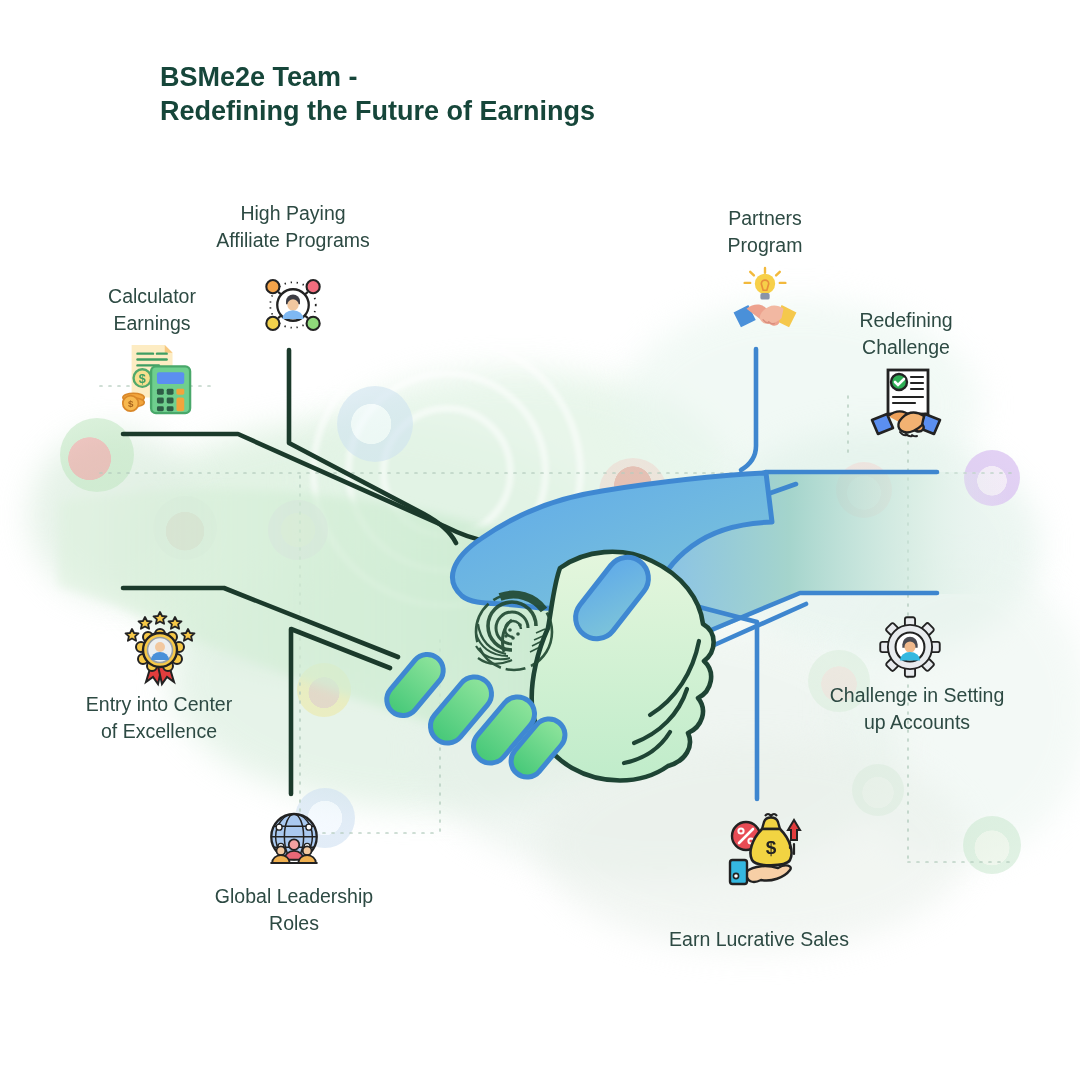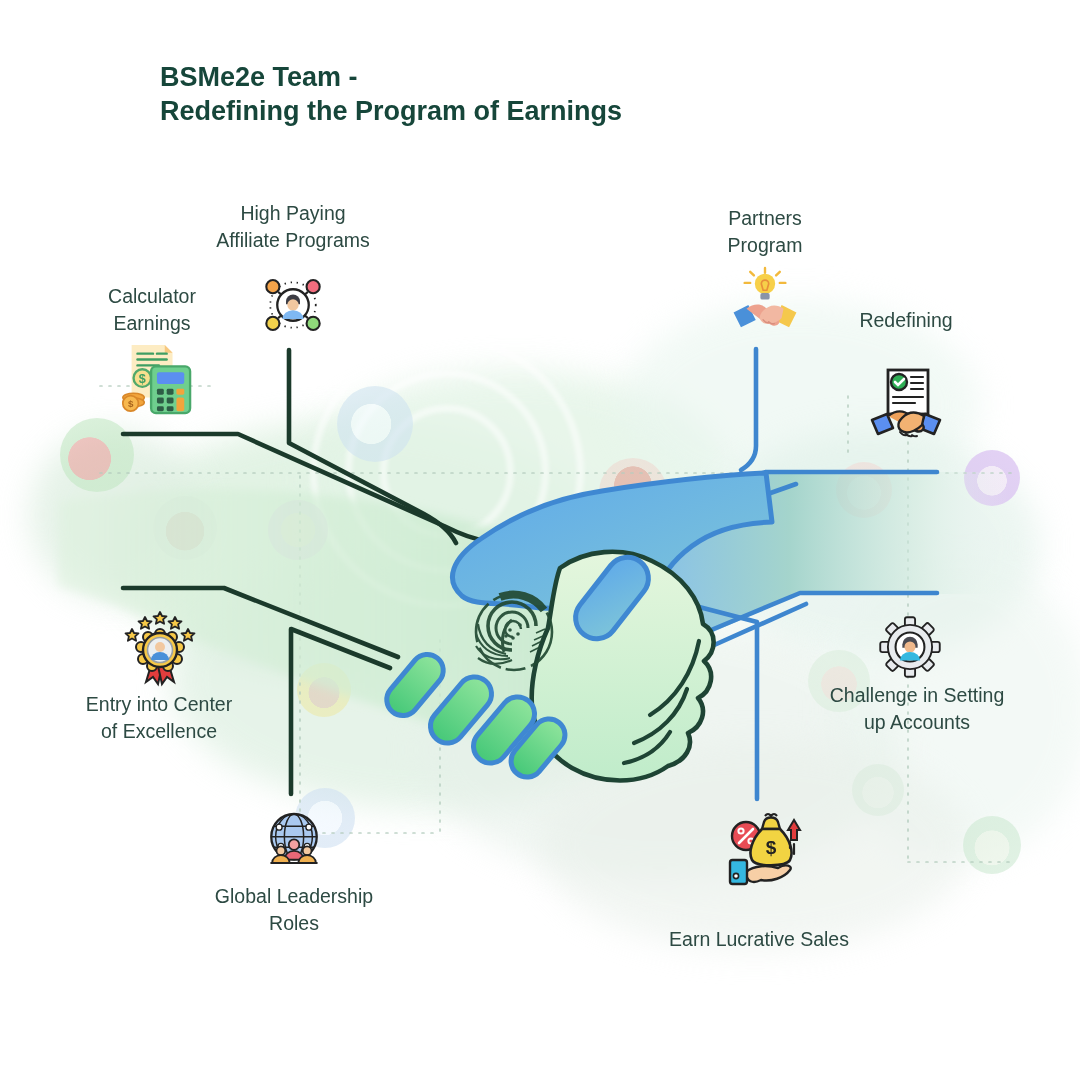--- a/index.html
+++ b/index.html
@@ -169,37 +169,38 @@
         <path d="M20 8 l9 -4"></path>
           <path d="M18 14 l10 -5"></path>
           <path d="M16 20 l10 -5"></path>
           <path d="M22 1 l9 -4"></path>
       </g>
     </g>
   </svg>
 
   <div class="title">
     <div>BSMe2e Team -</div>
-    <div>Redefining the Program of Earnings</div>
+    <div>Redefining the Future of Earnings</div>
   </div>
 
   <div class="node-label" style="left:293px;top:200px;">
     <div>High Paying</div>
       <div>Affiliate Programs</div>
   </div>
   <div class="node-label" style="left:765px;top:205px;">
     <div>Partners</div>
       <div>Program</div>
   </div>
   <div class="node-label" style="left:152px;top:283px;">
     <div>Calculator</div>
       <div>Earnings</div>
   </div>
   <div class="node-label" style="left:906px;top:307px;">
     <div>Redefining</div>
+      <div>Challenge</div>
   </div>
   <div class="node-label" style="left:159px;top:691px;">
     <div>Entry into Center</div>
       <div>of Excellence</div>
   </div>
   <div class="node-label" style="left:917px;top:682px;">
     <div>Challenge in Setting</div>
       <div>up Accounts</div>
   </div>
   <div class="node-label" style="left:294px;top:883px;">

